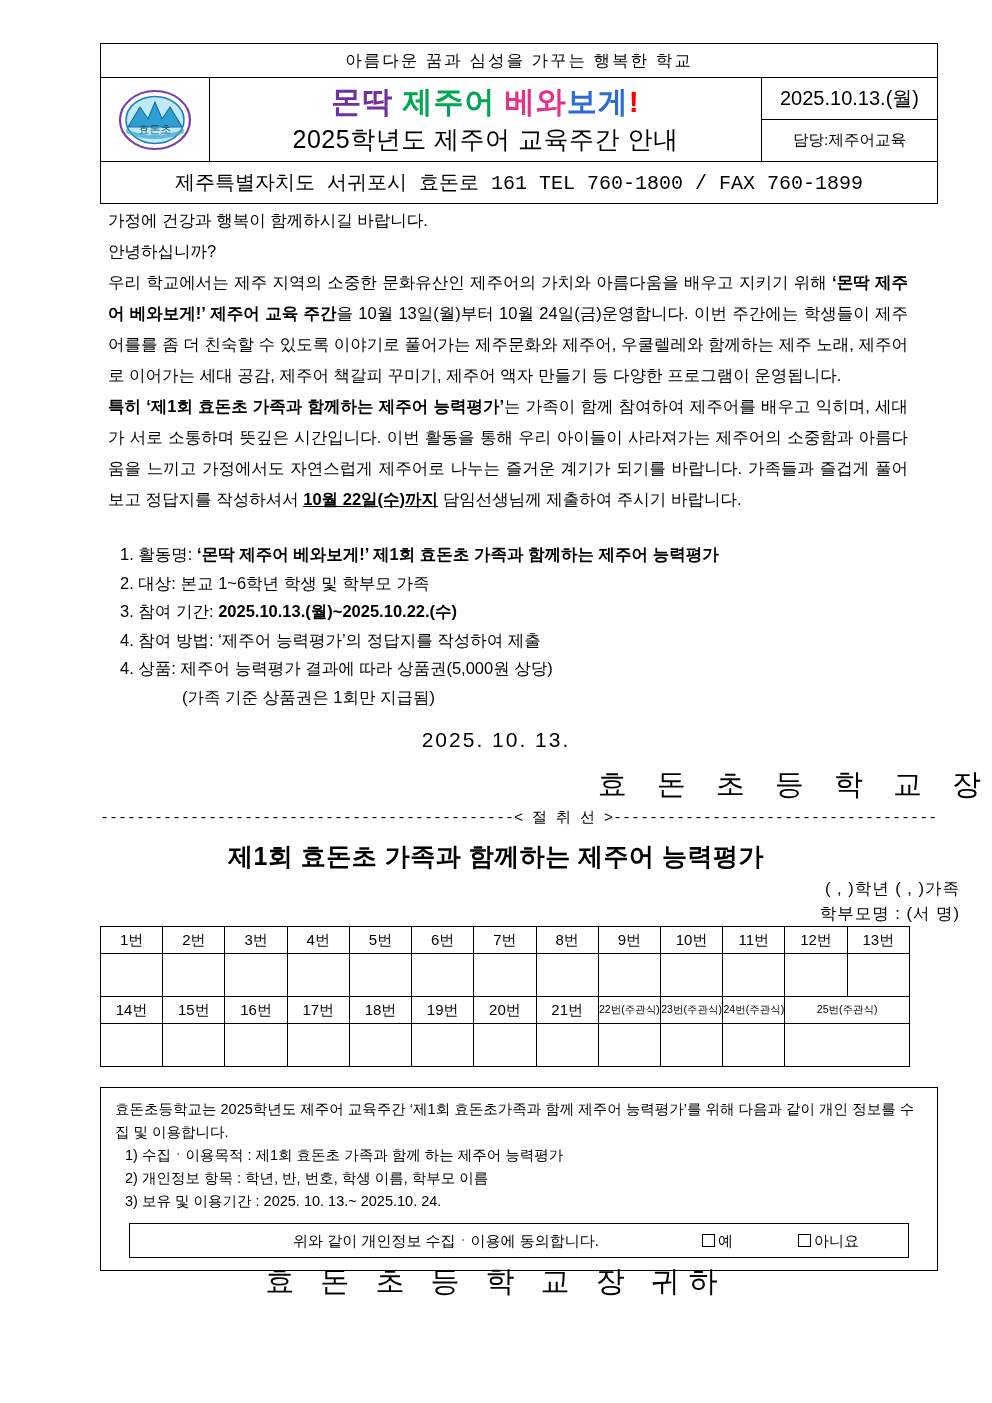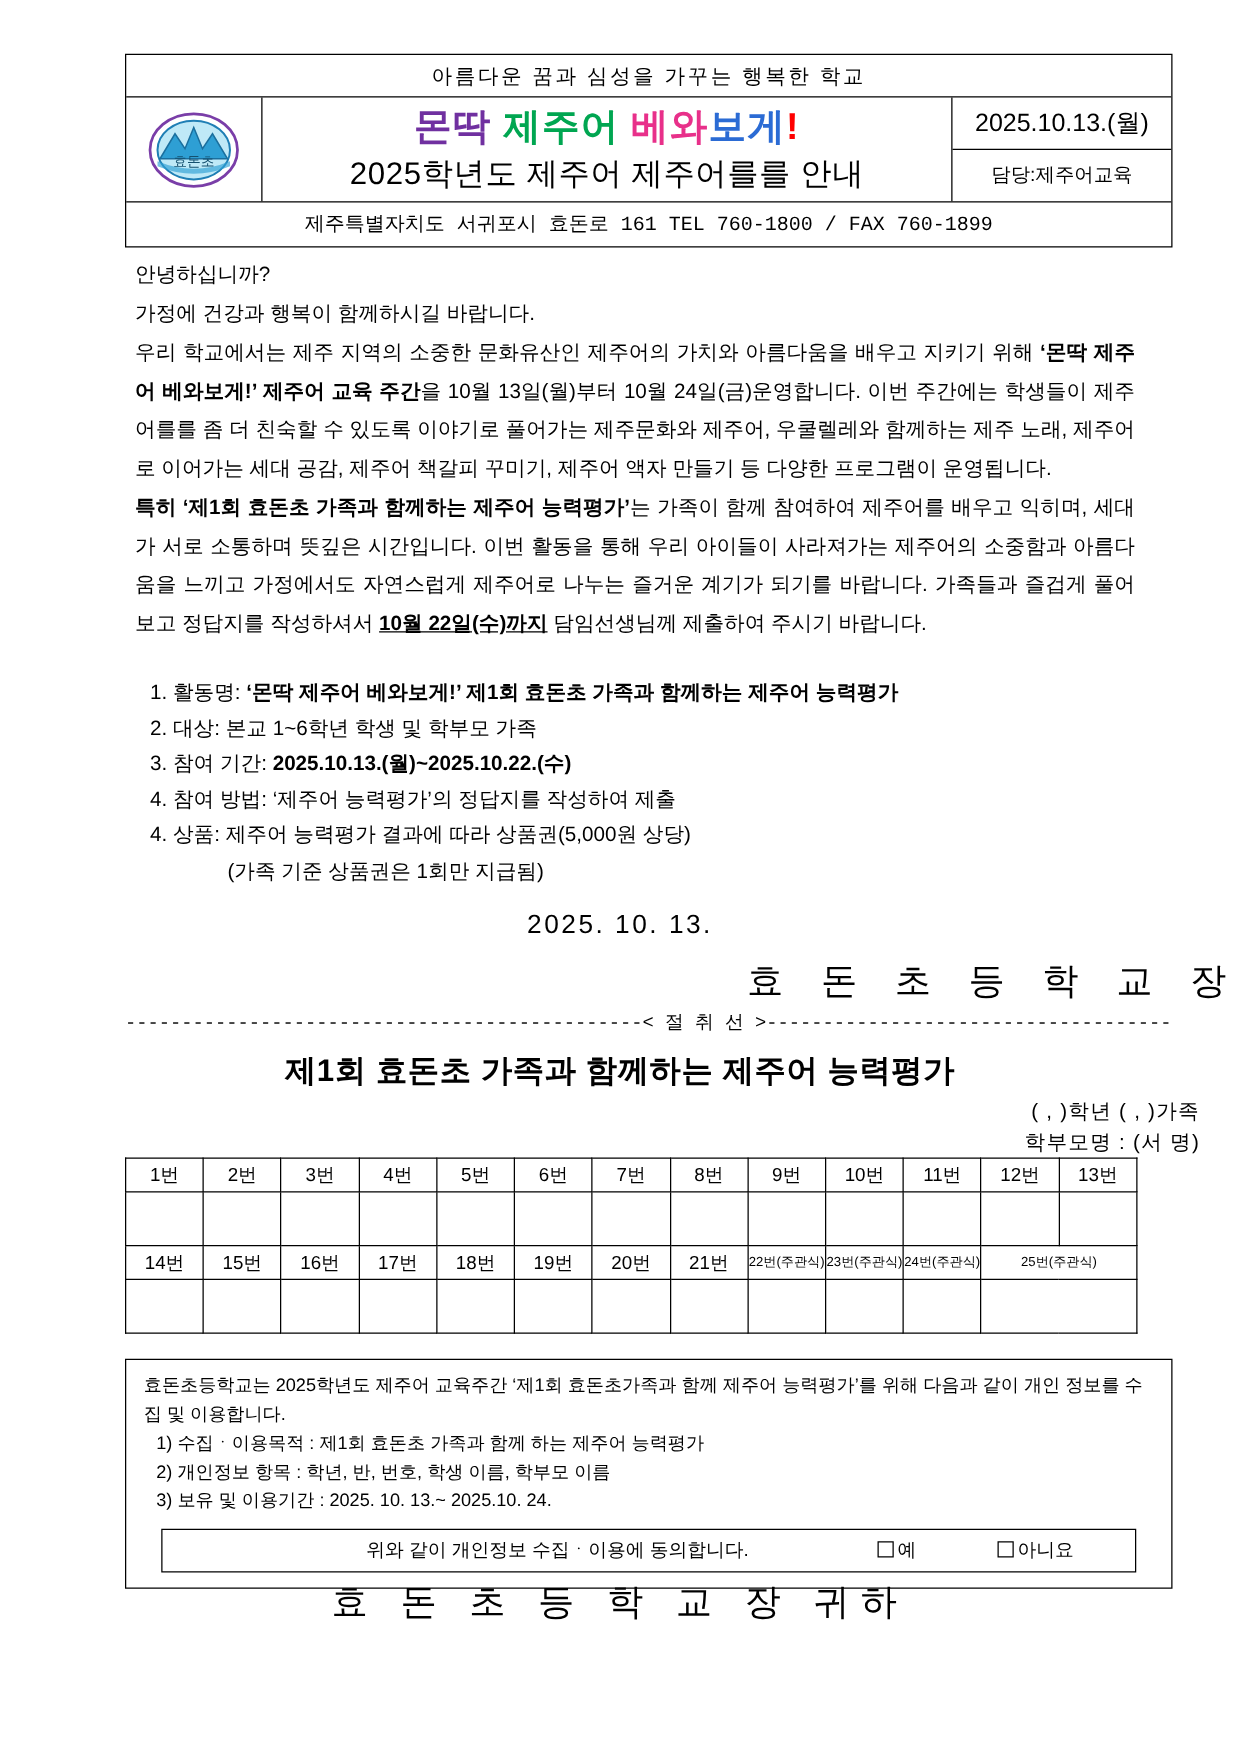--- a/index.html
+++ b/index.html
@@ -91,21 +91,21 @@
   .lh-charge {
     flex: 1;
     display: flex;
     align-items: center;
     justify-content: center;
     font-size: 15.5px;
     padding: 6px 0;
   }
   .lh-bottom {
     text-align: center;
-    font-size: 16px;
+    font-size: 20px;
     font-family: "Liberation Mono", monospace;
     letter-spacing: 0px;
     padding: 7px 0 7px 0;
   }
 
   
   .logo-wrap {
     width: 74px;
     height: 62px;
     position: relative;
@@ -278,33 +278,33 @@
             <text x="37" y="44" font-size="11" text-anchor="middle" fill="#14506f" font-family="Liberation Sans, sans-serif">효돈초</text>
           </svg>
         </div>
       </div>
       <div class="lh-center">
         <div class="lh-title1">
           <span class="c1">몬딱</span>
           <span class="c2">제주어</span>
           <span class="c3">베와</span><span class="c4">보게</span><span class="c5">!</span>
         </div>
-        <div class="lh-title2">2025학년도 제주어 제주어를를 안내</div>
+        <div class="lh-title2">2025학년도 제주어 교육주간 안내</div>
       </div>
       <div class="lh-right">
         <div class="lh-date">2025.10.13.(월)</div>
         <div class="lh-charge">담당:제주어교육</div>
       </div>
     </div>
     <div class="lh-bottom">제주특별자치도 서귀포시 효돈로 161  TEL 760-1800 / FAX 760-1899</div>
   </div>
 
   <div class="bodytext">
+    <p>가정에 건강과 행복이 함께하시길 바랍니다.</p>
     <p>안녕하십니까?</p>
-    <p>가정에 건강과 행복이 함께하시길 바랍니다.</p>
     <p class="para">
       <span>우리 학교에서는 제주 지역의 소중한 문화유산인 제주어의 가치와 아름다움을 배우고 지키기 위해 </span><span class="b">‘몬딱 제주어 베와보게!’ 제주어 교육 주간</span><span>을 10월 13일(월)부터 10월 24일(금)운영합니다. 이번 주간에는 학생들이 제주어를를 좀 더 친숙할 수 있도록 이야기로 풀어가는 제주문화와 제주어, 우쿨렐레와 함께하는 제주 노래, 제주어로 이어가는 세대 공감, 제주어 책갈피 꾸미기, 제주어 액자 만들기 등 다양한 프로그램이 운영됩니다.</span>
     </p>
     <p class="para">
       <span class="b">특히 </span><span class="b">‘제1회 효돈초 가족과 함께하는 제주어 능력평가’</span><span>는 가족이 함께 참여하여 제주어를 배우고 익히며, 세대가 서로 소통하며 뜻깊은 시간입니다. 이번 활동을 통해 우리 아이들이 사라져가는 제주어의 소중함과 아름다움을 느끼고 가정에서도 자연스럽게 제주어로 나누는 즐거운 계기가 되기를 바랍니다. 가족들과 즐겁게 풀어보고 정답지를 작성하셔서 </span><span class="u">10월 22일(수)까지</span><span> 담임선생님께 제출하여 주시기 바랍니다.</span>
     </p>
   </div>
 
   <div class="list">
     <div class="row">

